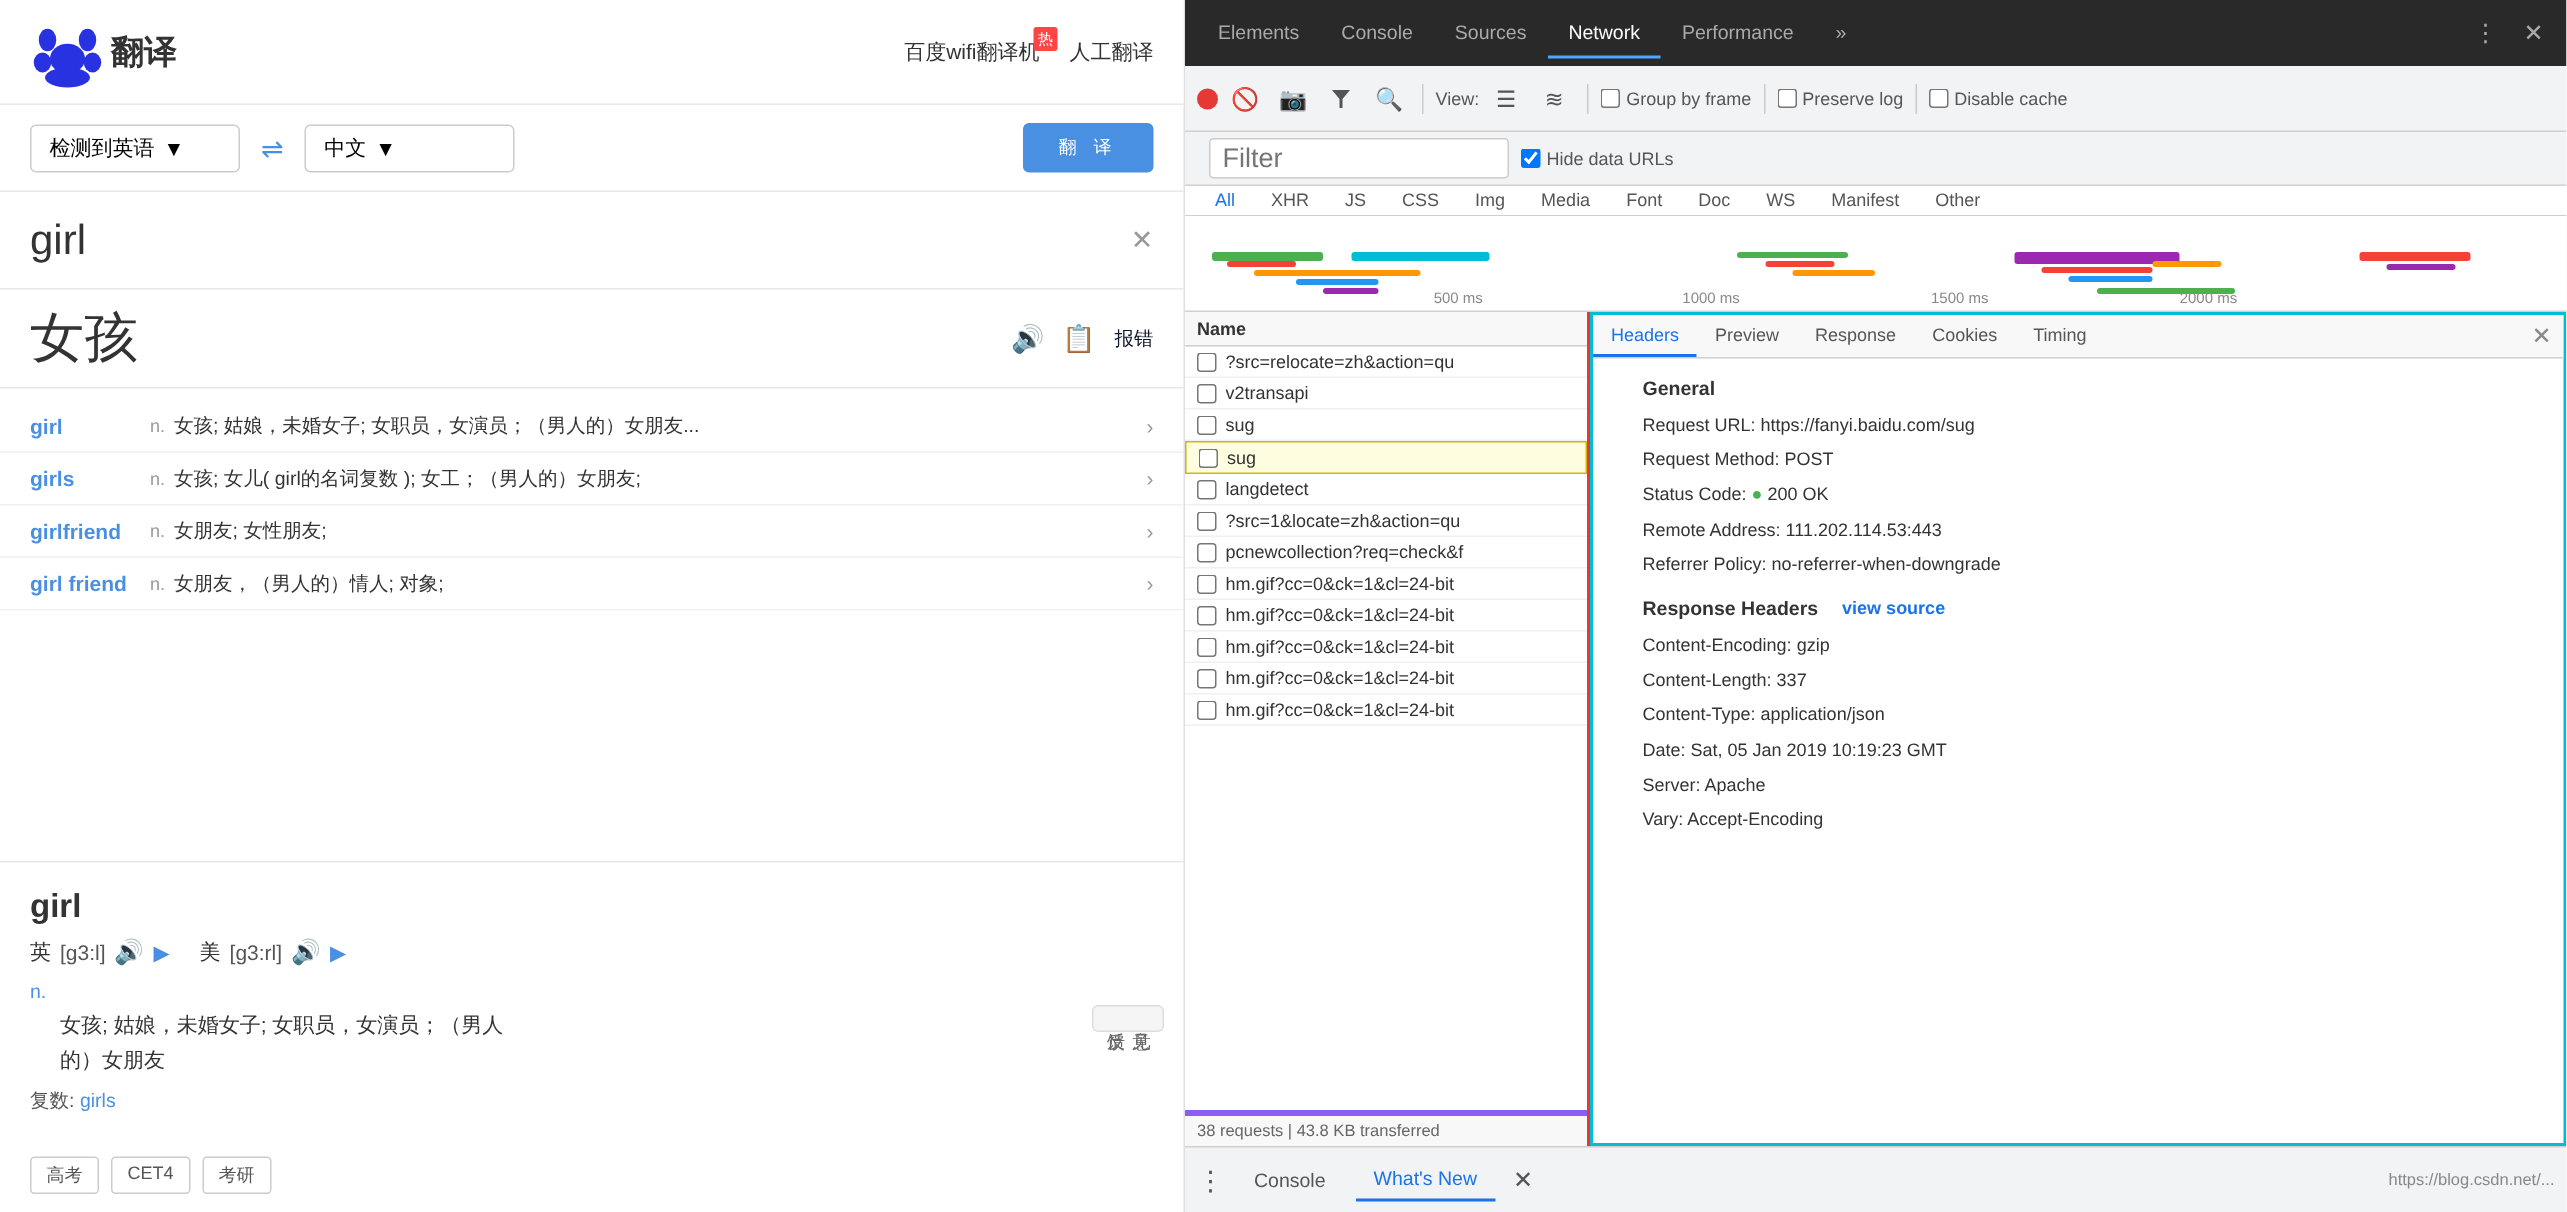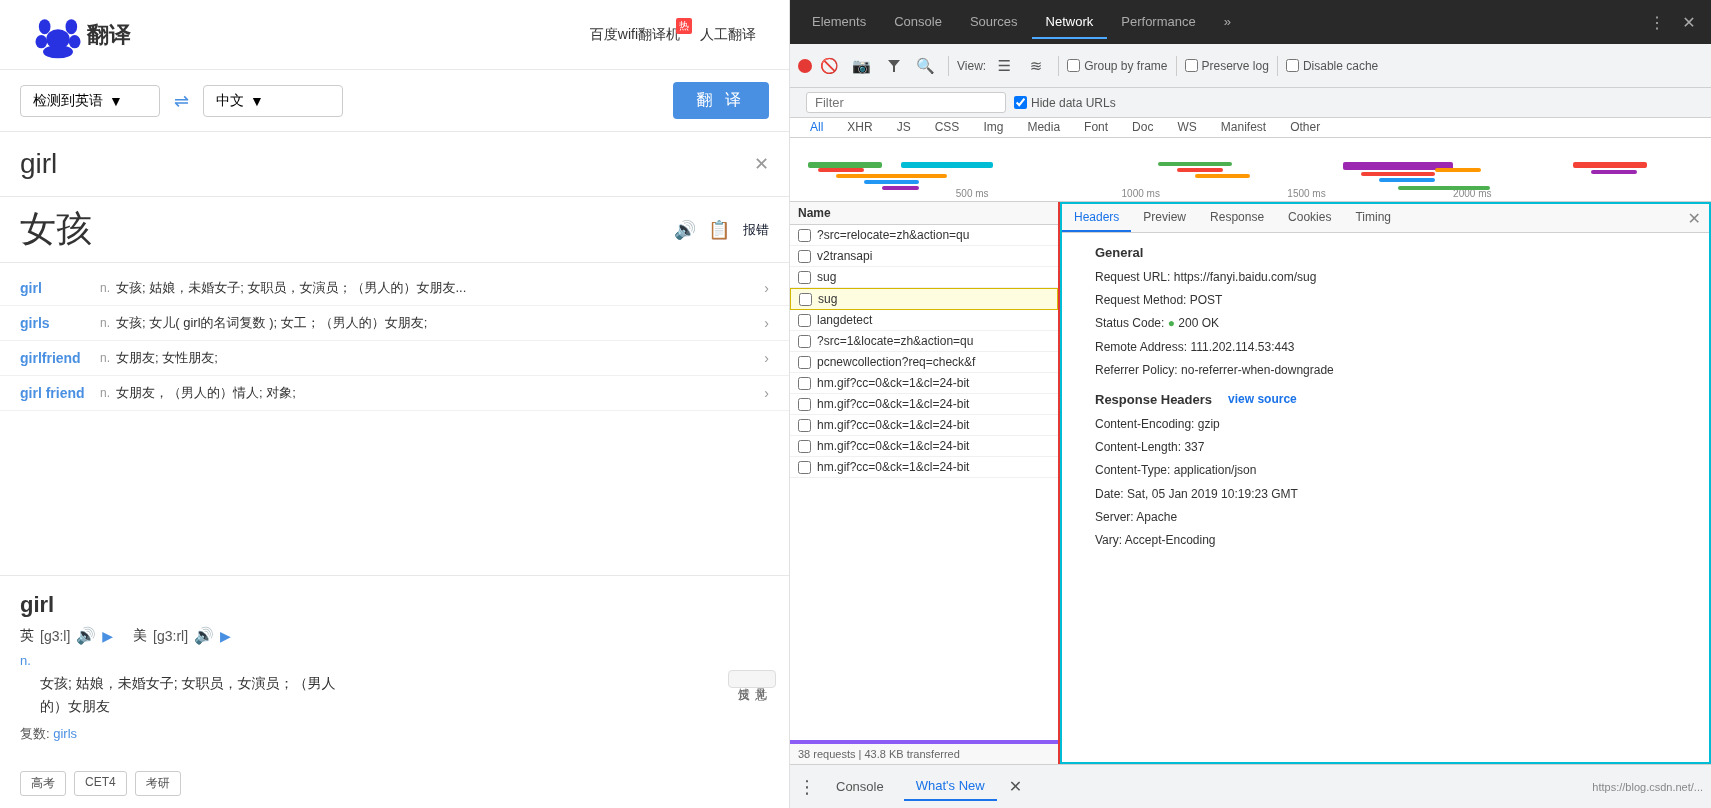--- a/index.html
+++ b/index.html
@@ -14,21 +14,21 @@
       flex-direction: column;
       border-right: 1px solid #e0e0e0;
       flex-shrink: 0;
     }
 
     .baidu-header {
       height: 70px;
       background: #fff;
       display: flex;
       align-items: center;
-      padding: 0 33px;
+      padding: 0 20px;
       border-bottom: 1px solid #e8e8e8;
       position: relative;
     }
 
     .baidu-logo {
       display: flex;
       align-items: center;
       gap: 4px;
     }
 
@@ -96,21 +96,21 @@
       cursor: pointer;
       padding: 4px;
     }
 
     .translate-btn {
       background: #4a90e2;
       color: #fff;
       border: none;
       border-radius: 4px;
       padding: 8px 24px;
-      font-size: 16px;
+      font-size: 12px;
       cursor: pointer;
       margin-left: auto;
       letter-spacing: 4px;
     }
 
     .search-area {
       position: relative;
       padding: 16px 20px;
       border-bottom: 1px solid #e8e8e8;
     }
@@ -337,21 +337,21 @@
       border-radius: 3px;
       padding: 2px 8px;
       flex: 1;
       max-width: 200px;
       margin-left: 8px;
     }
 
     .filter-input {
       border: none;
       outline: none;
-      font-size: 13px;
+      font-size: 18px;
       width: 100%;
       background: transparent;
     }
 
     .view-toggle {
       display: flex;
       align-items: center;
       gap: 4px;
       font-size: 12px;
       color: #555;

